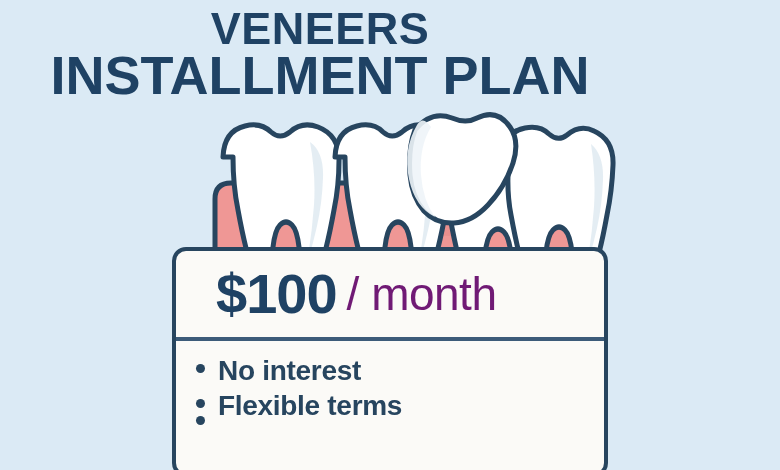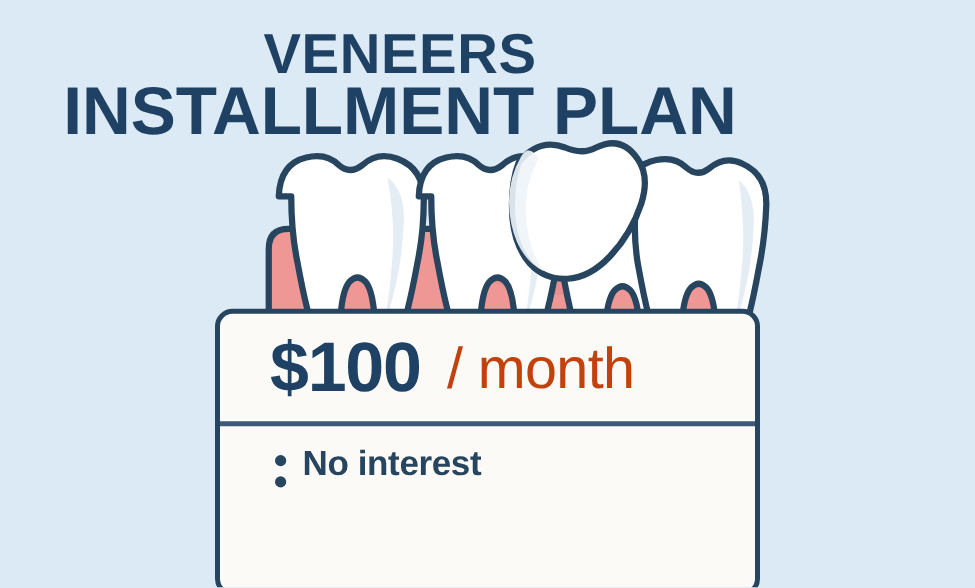--- a/index.html
+++ b/index.html
@@ -20,21 +20,21 @@
     width: 780px;
     height: 470px;
     background: #dbeaf5;
     overflow: hidden;
   }
 
   
   #title-block {
     position: absolute;
     left: 0;
-    top: 20px;
+    top: 6px;
     width: 640px;
     text-align: center;
     z-index: 5;
   }
   .title-line {
     display: block;
     font-family: "Liberation Sans", sans-serif;
     font-weight: bold;
     font-size: 45px;
     line-height: 46px;
@@ -71,43 +71,42 @@
     border-radius: 14px;
     z-index: 4;
     overflow: hidden;
   }
   #price-row {
     height: 90px;
     display: flex;
     align-items: center;
     padding-left: 40px;
     border-bottom: 4px solid #3c5b79;
-    gap: 11px;
   }
   #price-amount {
     font-family: "Liberation Sans", sans-serif;
     font-weight: bold;
     font-size: 56px;
     line-height: 56px;
     color: #1f4264;
     letter-spacing: -1px;
   }
   #price-period {
     font-family: "Liberation Sans", sans-serif;
     font-weight: normal;
     font-size: 46px;
     line-height: 56px;
-    color: #c2410c;
+    color: #701a75;
     margin-left: 10px;
     letter-spacing: -0.5px;
   }
   #benefits {
     list-style: none;
     margin: 0;
-    padding: 12px 0 0 44px;
+    padding: 12px 0 0 20px;
   }
   #benefits li {
     display: flex;
     align-items: baseline;
     font-family: "Liberation Sans", sans-serif;
     font-weight: bold;
     font-size: 28px;
     line-height: 35px;
     color: #27455f;
     letter-spacing: -0.3px;
@@ -197,18 +196,22 @@
       <span id="price-period">/ month</span>
     </div>
 
     <ul id="benefits">
       <li>
         <span class="bullet-dot"></span>
         <span>No interest</span>
       </li>
       <li>
         <span class="bullet-dot"></span>
+        <span>Flexible terms</span>
+      </li>
+      <li>
+        <span class="bullet-dot"></span>
       </li>
     </ul>
 
   </div>
 
 </div>
 
 </body></html>

